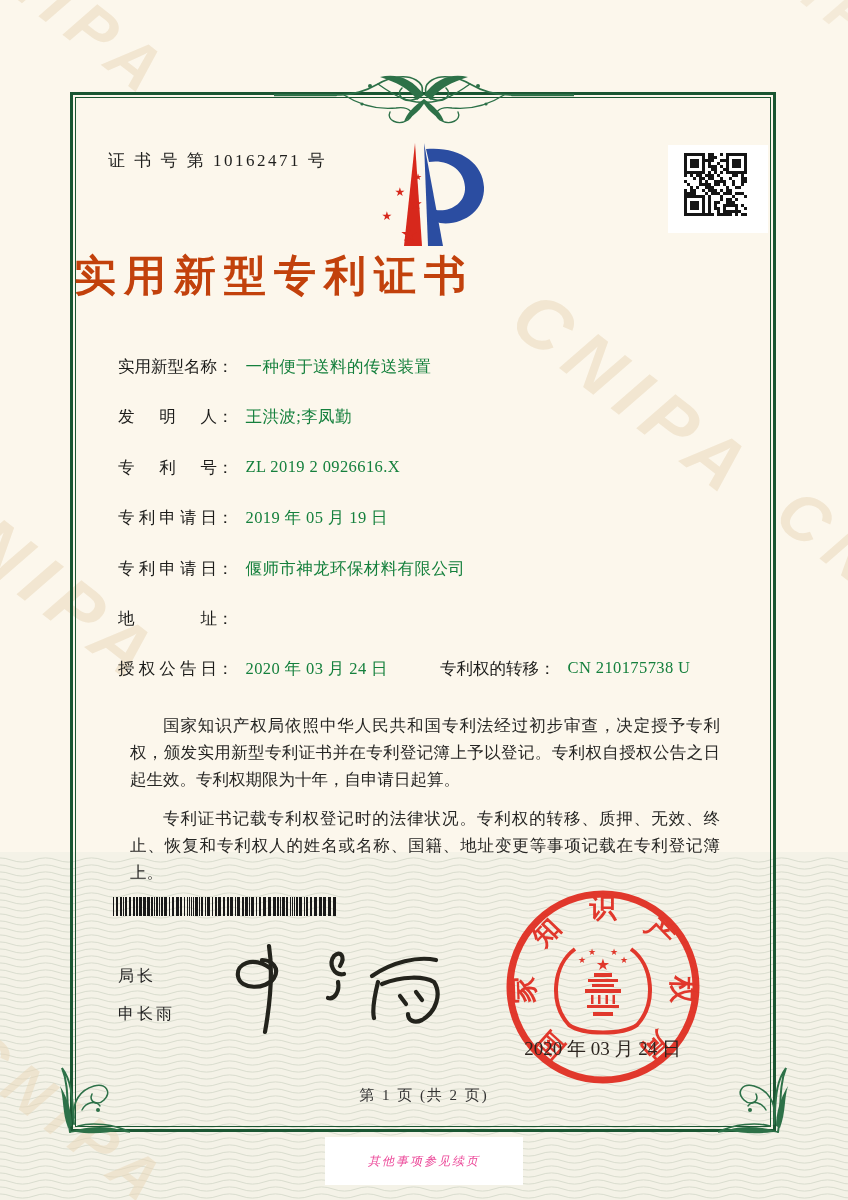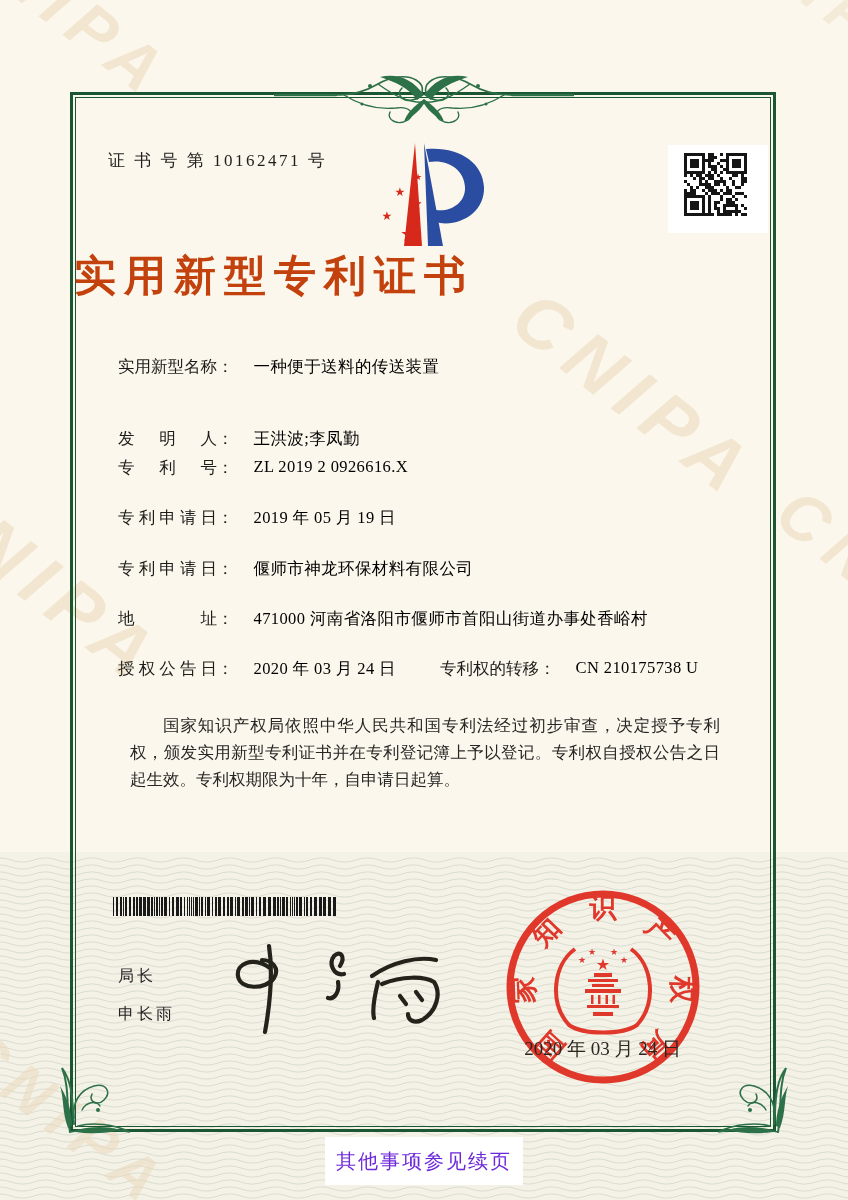--- a/index.html
+++ b/index.html
@@ -47,22 +47,22 @@
 
   .qr-patch{position:absolute;left:668px;top:145px;width:100px;height:88px;
     background:#fff;z-index:3;}
   #qr{position:absolute;left:16px;top:8px;fill:#151515;}
 
   .title{position:absolute;left:74px;top:248px;width:708px;z-index:3;
     text-align:left;font-size:42px;font-weight:700;letter-spacing:8px;color:#c2410c;}
 
   .row{position:absolute;left:118px;z-index:3;display:flex;font-size:16.5px;color:#1c1c1a;}
   .flab{display:inline-block;width:99px;text-align:justify;text-align-last:justify;}
-  .val{margin-left:20px;letter-spacing:.4px;color:#000000;}
-  .r1{top:356px}.r2{top:428px}.r3{top:457px}.r4{top:507px}
+  .val{margin-left:12px;letter-spacing:.4px;color:#15803d;}
+  .r1{top:356px}.r2{top:406px}.r3{top:457px}.r4{top:507px}
   .r5{top:558px}.r6{top:608px}.r7{top:658px}.r7b{top:658px;left:440px}
 
   .paras{position:absolute;left:118px;top:700px;width:614px;z-index:3;
     font-size:16.5px;line-height:27px;color:#262624;text-align:justify;}
   .paras p{margin:12px;text-indent:2em;}
 
   #barcode{position:absolute;left:113px;top:897px;width:226px;height:19px;z-index:3;}
   #barcode i{position:absolute;top:0;height:100%;background:#191919;}
 
   .signer-title{position:absolute;left:118px;top:966px;z-index:3;
@@ -78,21 +78,21 @@
   .ss{stroke:var(--sr);fill:none;} .sf{fill:var(--sr);stroke:none;}
   .seal-char{fill:var(--sr);font-weight:700;font-size:27px;}
   .seal-date{position:absolute;left:500px;top:1036px;width:205px;z-index:6;
     text-align:center;font-size:19px;color:#2b241f;}
 
   .page-num{position:absolute;left:70px;top:1086px;width:708px;z-index:3;
     text-align:center;font-size:15px;letter-spacing:2px;color:#333;}
 
   .note-patch{position:absolute;left:325px;top:1137px;width:198px;height:48px;
     background:#fff;z-index:3;display:flex;align-items:center;justify-content:center;}
-  .note-patch span{font-size:20px;letter-spacing:2px;color:#6d28d9;}
+  .note-patch span{font-size:12px;letter-spacing:2px;color:#ec4899;font-style:italic;}
 </style>
 </head>
 <body>
 
 <div class="page">
 
   <div class="wave-band">
     <svg id="waves" width="848" height="348">
         <path d="M-12 8q11.5 -4.2 23 0t23 0q11.5 -4.2 23 0t23 0q11.5 -4.2 23 0t23 0q11.5 -4.2 23 0t23 0q11.5 -4.2 23 0t23 0q11.5 -4.2 23 0t23 0q11.5 -4.2 23 0t23 0q11.5 -4.2 23 0t23 0q11.5 -4.2 23 0t23 0q11.5 -4.2 23 0t23 0q11.5 -4.2 23 0t23 0q11.5 -4.2 23 0t23 0q11.5 -4.2 23 0t23 0q11.5 -4.2 23 0t23 0q11.5 -4.2 23 0t23 0q11.5 -4.2 23 0t23 0q11.5 -4.2 23 0t23 0q11.5 -4.2 23 0t23 0q11.5 -4.2 23 0t23 0q11.5 -4.2 23 0t23 0M-12 15q11.5 -4.2 23 0t23 0q11.5 -4.2 23 0t23 0q11.5 -4.2 23 0t23 0q11.5 -4.2 23 0t23 0q11.5 -4.2 23 0t23 0q11.5 -4.2 23 0t23 0q11.5 -4.2 23 0t23 0q11.5 -4.2 23 0t23 0q11.5 -4.2 23 0t23 0q11.5 -4.2 23 0t23 0q11.5 -4.2 23 0t23 0q11.5 -4.2 23 0t23 0q11.5 -4.2 23 0t23 0q11.5 -4.2 23 0t23 0q11.5 -4.2 23 0t23 0q11.5 -4.2 23 0t23 0q11.5 -4.2 23 0t23 0q11.5 -4.2 23 0t23 0q11.5 -4.2 23 0t23 0q11.5 -4.2 23 0t23 0M-12 22q11.5 -4.2 23 0t23 0q11.5 -4.2 23 0t23 0q11.5 -4.2 23 0t23 0q11.5 -4.2 23 0t23 0q11.5 -4.2 23 0t23 0q11.5 -4.2 23 0t23 0q11.5 -4.2 23 0t23 0q11.5 -4.2 23 0t23 0q11.5 -4.2 23 0t23 0q11.5 -4.2 23 0t23 0q11.5 -4.2 23 0t23 0q11.5 -4.2 23 0t23 0q11.5 -4.2 23 0t23 0q11.5 -4.2 23 0t23 0q11.5 -4.2 23 0t23 0q11.5 -4.2 23 0t23 0q11.5 -4.2 23 0t23 0q11.5 -4.2 23 0t23 0q11.5 -4.2 23 0t23 0q11.5 -4.2 23 0t23 0M-12 29q11.5 -4.2 23 0t23 0q11.5 -4.2 23 0t23 0q11.5 -4.2 23 0t23 0q11.5 -4.2 23 0t23 0q11.5 -4.2 23 0t23 0q11.5 -4.2 23 0t23 0q11.5 -4.2 23 0t23 0q11.5 -4.2 23 0t23 0q11.5 -4.2 23 0t23 0q11.5 -4.2 23 0t23 0q11.5 -4.2 23 0t23 0q11.5 -4.2 23 0t23 0q11.5 -4.2 23 0t23 0q11.5 -4.2 23 0t23 0q11.5 -4.2 23 0t23 0q11.5 -4.2 23 0t23 0q11.5 -4.2 23 0t23 0q11.5 -4.2 23 0t23 0q11.5 -4.2 23 0t23 0q11.5 -4.2 23 0t23 0M-12 36q11.5 -4.2 23 0t23 0q11.5 -4.2 23 0t23 0q11.5 -4.2 23 0t23 0q11.5 -4.2 23 0t23 0q11.5 -4.2 23 0t23 0q11.5 -4.2 23 0t23 0q11.5 -4.2 23 0t23 0q11.5 -4.2 23 0t23 0q11.5 -4.2 23 0t23 0q11.5 -4.2 23 0t23 0q11.5 -4.2 23 0t23 0q11.5 -4.2 23 0t23 0q11.5 -4.2 23 0t23 0q11.5 -4.2 23 0t23 0q11.5 -4.2 23 0t23 0q11.5 -4.2 23 0t23 0q11.5 -4.2 23 0t23 0q11.5 -4.2 23 0t23 0q11.5 -4.2 23 0t23 0q11.5 -4.2 23 0t23 0M-12 43q11.5 -4.2 23 0t23 0q11.5 -4.2 23 0t23 0q11.5 -4.2 23 0t23 0q11.5 -4.2 23 0t23 0q11.5 -4.2 23 0t23 0q11.5 -4.2 23 0t23 0q11.5 -4.2 23 0t23 0q11.5 -4.2 23 0t23 0q11.5 -4.2 23 0t23 0q11.5 -4.2 23 0t23 0q11.5 -4.2 23 0t23 0q11.5 -4.2 23 0t23 0q11.5 -4.2 23 0t23 0q11.5 -4.2 23 0t23 0q11.5 -4.2 23 0t23 0q11.5 -4.2 23 0t23 0q11.5 -4.2 23 0t23 0q11.5 -4.2 23 0t23 0q11.5 -4.2 23 0t23 0q11.5 -4.2 23 0t23 0M-12 50q11.5 -4.2 23 0t23 0q11.5 -4.2 23 0t23 0q11.5 -4.2 23 0t23 0q11.5 -4.2 23 0t23 0q11.5 -4.2 23 0t23 0q11.5 -4.2 23 0t23 0q11.5 -4.2 23 0t23 0q11.5 -4.2 23 0t23 0q11.5 -4.2 23 0t23 0q11.5 -4.2 23 0t23 0q11.5 -4.2 23 0t23 0q11.5 -4.2 23 0t23 0q11.5 -4.2 23 0t23 0q11.5 -4.2 23 0t23 0q11.5 -4.2 23 0t23 0q11.5 -4.2 23 0t23 0q11.5 -4.2 23 0t23 0q11.5 -4.2 23 0t23 0q11.5 -4.2 23 0t23 0q11.5 -4.2 23 0t23 0M-12 57q11.5 -4.2 23 0t23 0q11.5 -4.2 23 0t23 0q11.5 -4.2 23 0t23 0q11.5 -4.2 23 0t23 0q11.5 -4.2 23 0t23 0q11.5 -4.2 23 0t23 0q11.5 -4.2 23 0t23 0q11.5 -4.2 23 0t23 0q11.5 -4.2 23 0t23 0q11.5 -4.2 23 0t23 0q11.5 -4.2 23 0t23 0q11.5 -4.2 23 0t23 0q11.5 -4.2 23 0t23 0q11.5 -4.2 23 0t23 0q11.5 -4.2 23 0t23 0q11.5 -4.2 23 0t23 0q11.5 -4.2 23 0t23 0q11.5 -4.2 23 0t23 0q11.5 -4.2 23 0t23 0q11.5 -4.2 23 0t23 0M-12 64q11.5 -4.2 23 0t23 0q11.5 -4.2 23 0t23 0q11.5 -4.2 23 0t23 0q11.5 -4.2 23 0t23 0q11.5 -4.2 23 0t23 0q11.5 -4.2 23 0t23 0q11.5 -4.2 23 0t23 0q11.5 -4.2 23 0t23 0q11.5 -4.2 23 0t23 0q11.5 -4.2 23 0t23 0q11.5 -4.2 23 0t23 0q11.5 -4.2 23 0t23 0q11.5 -4.2 23 0t23 0q11.5 -4.2 23 0t23 0q11.5 -4.2 23 0t23 0q11.5 -4.2 23 0t23 0q11.5 -4.2 23 0t23 0q11.5 -4.2 23 0t23 0q11.5 -4.2 23 0t23 0q11.5 -4.2 23 0t23 0M-12 71q11.5 -4.2 23 0t23 0q11.5 -4.2 23 0t23 0q11.5 -4.2 23 0t23 0q11.5 -4.2 23 0t23 0q11.5 -4.2 23 0t23 0q11.5 -4.2 23 0t23 0q11.5 -4.2 23 0t23 0q11.5 -4.2 23 0t23 0q11.5 -4.2 23 0t23 0q11.5 -4.2 23 0t23 0q11.5 -4.2 23 0t23 0q11.5 -4.2 23 0t23 0q11.5 -4.2 23 0t23 0q11.5 -4.2 23 0t23 0q11.5 -4.2 23 0t23 0q11.5 -4.2 23 0t23 0q11.5 -4.2 23 0t23 0q11.5 -4.2 23 0t23 0q11.5 -4.2 23 0t23 0q11.5 -4.2 23 0t23 0M-12 78q11.5 -4.2 23 0t23 0q11.5 -4.2 23 0t23 0q11.5 -4.2 23 0t23 0q11.5 -4.2 23 0t23 0q11.5 -4.2 23 0t23 0q11.5 -4.2 23 0t23 0q11.5 -4.2 23 0t23 0q11.5 -4.2 23 0t23 0q11.5 -4.2 23 0t23 0q11.5 -4.2 23 0t23 0q11.5 -4.2 23 0t23 0q11.5 -4.2 23 0t23 0q11.5 -4.2 23 0t23 0q11.5 -4.2 23 0t23 0q11.5 -4.2 23 0t23 0q11.5 -4.2 23 0t23 0q11.5 -4.2 23 0t23 0q11.5 -4.2 23 0t23 0q11.5 -4.2 23 0t23 0q11.5 -4.2 23 0t23 0M-12 85q11.5 -4.2 23 0t23 0q11.5 -4.2 23 0t23 0q11.5 -4.2 23 0t23 0q11.5 -4.2 23 0t23 0q11.5 -4.2 23 0t23 0q11.5 -4.2 23 0t23 0q11.5 -4.2 23 0t23 0q11.5 -4.2 23 0t23 0q11.5 -4.2 23 0t23 0q11.5 -4.2 23 0t23 0q11.5 -4.2 23 0t23 0q11.5 -4.2 23 0t23 0q11.5 -4.2 23 0t23 0q11.5 -4.2 23 0t23 0q11.5 -4.2 23 0t23 0q11.5 -4.2 23 0t23 0q11.5 -4.2 23 0t23 0q11.5 -4.2 23 0t23 0q11.5 -4.2 23 0t23 0q11.5 -4.2 23 0t23 0M-12 92q11.5 -4.2 23 0t23 0q11.5 -4.2 23 0t23 0q11.5 -4.2 23 0t23 0q11.5 -4.2 23 0t23 0q11.5 -4.2 23 0t23 0q11.5 -4.2 23 0t23 0q11.5 -4.2 23 0t23 0q11.5 -4.2 23 0t23 0q11.5 -4.2 23 0t23 0q11.5 -4.2 23 0t23 0q11.5 -4.2 23 0t23 0q11.5 -4.2 23 0t23 0q11.5 -4.2 23 0t23 0q11.5 -4.2 23 0t23 0q11.5 -4.2 23 0t23 0q11.5 -4.2 23 0t23 0q11.5 -4.2 23 0t23 0q11.5 -4.2 23 0t23 0q11.5 -4.2 23 0t23 0q11.5 -4.2 23 0t23 0M-12 99q11.5 -4.2 23 0t23 0q11.5 -4.2 23 0t23 0q11.5 -4.2 23 0t23 0q11.5 -4.2 23 0t23 0q11.5 -4.2 23 0t23 0q11.5 -4.2 23 0t23 0q11.5 -4.2 23 0t23 0q11.5 -4.2 23 0t23 0q11.5 -4.2 23 0t23 0q11.5 -4.2 23 0t23 0q11.5 -4.2 23 0t23 0q11.5 -4.2 23 0t23 0q11.5 -4.2 23 0t23 0q11.5 -4.2 23 0t23 0q11.5 -4.2 23 0t23 0q11.5 -4.2 23 0t23 0q11.5 -4.2 23 0t23 0q11.5 -4.2 23 0t23 0q11.5 -4.2 23 0t23 0q11.5 -4.2 23 0t23 0M-12 106q11.5 -4.2 23 0t23 0q11.5 -4.2 23 0t23 0q11.5 -4.2 23 0t23 0q11.5 -4.2 23 0t23 0q11.5 -4.2 23 0t23 0q11.5 -4.2 23 0t23 0q11.5 -4.2 23 0t23 0q11.5 -4.2 23 0t23 0q11.5 -4.2 23 0t23 0q11.5 -4.2 23 0t23 0q11.5 -4.2 23 0t23 0q11.5 -4.2 23 0t23 0q11.5 -4.2 23 0t23 0q11.5 -4.2 23 0t23 0q11.5 -4.2 23 0t23 0q11.5 -4.2 23 0t23 0q11.5 -4.2 23 0t23 0q11.5 -4.2 23 0t23 0q11.5 -4.2 23 0t23 0q11.5 -4.2 23 0t23 0M-12 113q11.5 -4.2 23 0t23 0q11.5 -4.2 23 0t23 0q11.5 -4.2 23 0t23 0q11.5 -4.2 23 0t23 0q11.5 -4.2 23 0t23 0q11.5 -4.2 23 0t23 0q11.5 -4.2 23 0t23 0q11.5 -4.2 23 0t23 0q11.5 -4.2 23 0t23 0q11.5 -4.2 23 0t23 0q11.5 -4.2 23 0t23 0q11.5 -4.2 23 0t23 0q11.5 -4.2 23 0t23 0q11.5 -4.2 23 0t23 0q11.5 -4.2 23 0t23 0q11.5 -4.2 23 0t23 0q11.5 -4.2 23 0t23 0q11.5 -4.2 23 0t23 0q11.5 -4.2 23 0t23 0q11.5 -4.2 23 0t23 0M-12 120q11.5 -4.2 23 0t23 0q11.5 -4.2 23 0t23 0q11.5 -4.2 23 0t23 0q11.5 -4.2 23 0t23 0q11.5 -4.2 23 0t23 0q11.5 -4.2 23 0t23 0q11.5 -4.2 23 0t23 0q11.5 -4.2 23 0t23 0q11.5 -4.2 23 0t23 0q11.5 -4.2 23 0t23 0q11.5 -4.2 23 0t23 0q11.5 -4.2 23 0t23 0q11.5 -4.2 23 0t23 0q11.5 -4.2 23 0t23 0q11.5 -4.2 23 0t23 0q11.5 -4.2 23 0t23 0q11.5 -4.2 23 0t23 0q11.5 -4.2 23 0t23 0q11.5 -4.2 23 0t23 0q11.5 -4.2 23 0t23 0M-12 127q11.5 -4.2 23 0t23 0q11.5 -4.2 23 0t23 0q11.5 -4.2 23 0t23 0q11.5 -4.2 23 0t23 0q11.5 -4.2 23 0t23 0q11.5 -4.2 23 0t23 0q11.5 -4.2 23 0t23 0q11.5 -4.2 23 0t23 0q11.5 -4.2 23 0t23 0q11.5 -4.2 23 0t23 0q11.5 -4.2 23 0t23 0q11.5 -4.2 23 0t23 0q11.5 -4.2 23 0t23 0q11.5 -4.2 23 0t23 0q11.5 -4.2 23 0t23 0q11.5 -4.2 23 0t23 0q11.5 -4.2 23 0t23 0q11.5 -4.2 23 0t23 0q11.5 -4.2 23 0t23 0q11.5 -4.2 23 0t23 0M-12 134q11.5 -4.2 23 0t23 0q11.5 -4.2 23 0t23 0q11.5 -4.2 23 0t23 0q11.5 -4.2 23 0t23 0q11.5 -4.2 23 0t23 0q11.5 -4.2 23 0t23 0q11.5 -4.2 23 0t23 0q11.5 -4.2 23 0t23 0q11.5 -4.2 23 0t23 0q11.5 -4.2 23 0t23 0q11.5 -4.2 23 0t23 0q11.5 -4.2 23 0t23 0q11.5 -4.2 23 0t23 0q11.5 -4.2 23 0t23 0q11.5 -4.2 23 0t23 0q11.5 -4.2 23 0t23 0q11.5 -4.2 23 0t23 0q11.5 -4.2 23 0t23 0q11.5 -4.2 23 0t23 0q11.5 -4.2 23 0t23 0M-12 141q11.5 -4.2 23 0t23 0q11.5 -4.2 23 0t23 0q11.5 -4.2 23 0t23 0q11.5 -4.2 23 0t23 0q11.5 -4.2 23 0t23 0q11.5 -4.2 23 0t23 0q11.5 -4.2 23 0t23 0q11.5 -4.2 23 0t23 0q11.5 -4.2 23 0t23 0q11.5 -4.2 23 0t23 0q11.5 -4.2 23 0t23 0q11.5 -4.2 23 0t23 0q11.5 -4.2 23 0t23 0q11.5 -4.2 23 0t23 0q11.5 -4.2 23 0t23 0q11.5 -4.2 23 0t23 0q11.5 -4.2 23 0t23 0q11.5 -4.2 23 0t23 0q11.5 -4.2 23 0t23 0q11.5 -4.2 23 0t23 0M-12 148q11.5 -4.2 23 0t23 0q11.5 -4.2 23 0t23 0q11.5 -4.2 23 0t23 0q11.5 -4.2 23 0t23 0q11.5 -4.2 23 0t23 0q11.5 -4.2 23 0t23 0q11.5 -4.2 23 0t23 0q11.5 -4.2 23 0t23 0q11.5 -4.2 23 0t23 0q11.5 -4.2 23 0t23 0q11.5 -4.2 23 0t23 0q11.5 -4.2 23 0t23 0q11.5 -4.2 23 0t23 0q11.5 -4.2 23 0t23 0q11.5 -4.2 23 0t23 0q11.5 -4.2 23 0t23 0q11.5 -4.2 23 0t23 0q11.5 -4.2 23 0t23 0q11.5 -4.2 23 0t23 0q11.5 -4.2 23 0t23 0M-12 155q11.5 -4.2 23 0t23 0q11.5 -4.2 23 0t23 0q11.5 -4.2 23 0t23 0q11.5 -4.2 23 0t23 0q11.5 -4.2 23 0t23 0q11.5 -4.2 23 0t23 0q11.5 -4.2 23 0t23 0q11.5 -4.2 23 0t23 0q11.5 -4.2 23 0t23 0q11.5 -4.2 23 0t23 0q11.5 -4.2 23 0t23 0q11.5 -4.2 23 0t23 0q11.5 -4.2 23 0t23 0q11.5 -4.2 23 0t23 0q11.5 -4.2 23 0t23 0q11.5 -4.2 23 0t23 0q11.5 -4.2 23 0t23 0q11.5 -4.2 23 0t23 0q11.5 -4.2 23 0t23 0q11.5 -4.2 23 0t23 0M-12 162q11.5 -4.2 23 0t23 0q11.5 -4.2 23 0t23 0q11.5 -4.2 23 0t23 0q11.5 -4.2 23 0t23 0q11.5 -4.2 23 0t23 0q11.5 -4.2 23 0t23 0q11.5 -4.2 23 0t23 0q11.5 -4.2 23 0t23 0q11.5 -4.2 23 0t23 0q11.5 -4.2 23 0t23 0q11.5 -4.2 23 0t23 0q11.5 -4.2 23 0t23 0q11.5 -4.2 23 0t23 0q11.5 -4.2 23 0t23 0q11.5 -4.2 23 0t23 0q11.5 -4.2 23 0t23 0q11.5 -4.2 23 0t23 0q11.5 -4.2 23 0t23 0q11.5 -4.2 23 0t23 0q11.5 -4.2 23 0t23 0M-12 169q11.5 -4.2 23 0t23 0q11.5 -4.2 23 0t23 0q11.5 -4.2 23 0t23 0q11.5 -4.2 23 0t23 0q11.5 -4.2 23 0t23 0q11.5 -4.2 23 0t23 0q11.5 -4.2 23 0t23 0q11.5 -4.2 23 0t23 0q11.5 -4.2 23 0t23 0q11.5 -4.2 23 0t23 0q11.5 -4.2 23 0t23 0q11.5 -4.2 23 0t23 0q11.5 -4.2 23 0t23 0q11.5 -4.2 23 0t23 0q11.5 -4.2 23 0t23 0q11.5 -4.2 23 0t23 0q11.5 -4.2 23 0t23 0q11.5 -4.2 23 0t23 0q11.5 -4.2 23 0t23 0q11.5 -4.2 23 0t23 0M-12 176q11.5 -4.2 23 0t23 0q11.5 -4.2 23 0t23 0q11.5 -4.2 23 0t23 0q11.5 -4.2 23 0t23 0q11.5 -4.2 23 0t23 0q11.5 -4.2 23 0t23 0q11.5 -4.2 23 0t23 0q11.5 -4.2 23 0t23 0q11.5 -4.2 23 0t23 0q11.5 -4.2 23 0t23 0q11.5 -4.2 23 0t23 0q11.5 -4.2 23 0t23 0q11.5 -4.2 23 0t23 0q11.5 -4.2 23 0t23 0q11.5 -4.2 23 0t23 0q11.5 -4.2 23 0t23 0q11.5 -4.2 23 0t23 0q11.5 -4.2 23 0t23 0q11.5 -4.2 23 0t23 0q11.5 -4.2 23 0t23 0M-12 183q11.5 -4.2 23 0t23 0q11.5 -4.2 23 0t23 0q11.5 -4.2 23 0t23 0q11.5 -4.2 23 0t23 0q11.5 -4.2 23 0t23 0q11.5 -4.2 23 0t23 0q11.5 -4.2 23 0t23 0q11.5 -4.2 23 0t23 0q11.5 -4.2 23 0t23 0q11.5 -4.2 23 0t23 0q11.5 -4.2 23 0t23 0q11.5 -4.2 23 0t23 0q11.5 -4.2 23 0t23 0q11.5 -4.2 23 0t23 0q11.5 -4.2 23 0t23 0q11.5 -4.2 23 0t23 0q11.5 -4.2 23 0t23 0q11.5 -4.2 23 0t23 0q11.5 -4.2 23 0t23 0q11.5 -4.2 23 0t23 0M-12 190q11.5 -4.2 23 0t23 0q11.5 -4.2 23 0t23 0q11.5 -4.2 23 0t23 0q11.5 -4.2 23 0t23 0q11.5 -4.2 23 0t23 0q11.5 -4.2 23 0t23 0q11.5 -4.2 23 0t23 0q11.5 -4.2 23 0t23 0q11.5 -4.2 23 0t23 0q11.5 -4.2 23 0t23 0q11.5 -4.2 23 0t23 0q11.5 -4.2 23 0t23 0q11.5 -4.2 23 0t23 0q11.5 -4.2 23 0t23 0q11.5 -4.2 23 0t23 0q11.5 -4.2 23 0t23 0q11.5 -4.2 23 0t23 0q11.5 -4.2 23 0t23 0q11.5 -4.2 23 0t23 0q11.5 -4.2 23 0t23 0M-12 197q11.5 -4.2 23 0t23 0q11.5 -4.2 23 0t23 0q11.5 -4.2 23 0t23 0q11.5 -4.2 23 0t23 0q11.5 -4.2 23 0t23 0q11.5 -4.2 23 0t23 0q11.5 -4.2 23 0t23 0q11.5 -4.2 23 0t23 0q11.5 -4.2 23 0t23 0q11.5 -4.2 23 0t23 0q11.5 -4.2 23 0t23 0q11.5 -4.2 23 0t23 0q11.5 -4.2 23 0t23 0q11.5 -4.2 23 0t23 0q11.5 -4.2 23 0t23 0q11.5 -4.2 23 0t23 0q11.5 -4.2 23 0t23 0q11.5 -4.2 23 0t23 0q11.5 -4.2 23 0t23 0q11.5 -4.2 23 0t23 0M-12 204q11.5 -4.2 23 0t23 0q11.5 -4.2 23 0t23 0q11.5 -4.2 23 0t23 0q11.5 -4.2 23 0t23 0q11.5 -4.2 23 0t23 0q11.5 -4.2 23 0t23 0q11.5 -4.2 23 0t23 0q11.5 -4.2 23 0t23 0q11.5 -4.2 23 0t23 0q11.5 -4.2 23 0t23 0q11.5 -4.2 23 0t23 0q11.5 -4.2 23 0t23 0q11.5 -4.2 23 0t23 0q11.5 -4.2 23 0t23 0q11.5 -4.2 23 0t23 0q11.5 -4.2 23 0t23 0q11.5 -4.2 23 0t23 0q11.5 -4.2 23 0t23 0q11.5 -4.2 23 0t23 0q11.5 -4.2 23 0t23 0M-12 211q11.5 -4.2 23 0t23 0q11.5 -4.2 23 0t23 0q11.5 -4.2 23 0t23 0q11.5 -4.2 23 0t23 0q11.5 -4.2 23 0t23 0q11.5 -4.2 23 0t23 0q11.5 -4.2 23 0t23 0q11.5 -4.2 23 0t23 0q11.5 -4.2 23 0t23 0q11.5 -4.2 23 0t23 0q11.5 -4.2 23 0t23 0q11.5 -4.2 23 0t23 0q11.5 -4.2 23 0t23 0q11.5 -4.2 23 0t23 0q11.5 -4.2 23 0t23 0q11.5 -4.2 23 0t23 0q11.5 -4.2 23 0t23 0q11.5 -4.2 23 0t23 0q11.5 -4.2 23 0t23 0q11.5 -4.2 23 0t23 0M-12 218q11.5 -4.2 23 0t23 0q11.5 -4.2 23 0t23 0q11.5 -4.2 23 0t23 0q11.5 -4.2 23 0t23 0q11.5 -4.2 23 0t23 0q11.5 -4.2 23 0t23 0q11.5 -4.2 23 0t23 0q11.5 -4.2 23 0t23 0q11.5 -4.2 23 0t23 0q11.5 -4.2 23 0t23 0q11.5 -4.2 23 0t23 0q11.5 -4.2 23 0t23 0q11.5 -4.2 23 0t23 0q11.5 -4.2 23 0t23 0q11.5 -4.2 23 0t23 0q11.5 -4.2 23 0t23 0q11.5 -4.2 23 0t23 0q11.5 -4.2 23 0t23 0q11.5 -4.2 23 0t23 0q11.5 -4.2 23 0t23 0M-12 225q11.5 -4.2 23 0t23 0q11.5 -4.2 23 0t23 0q11.5 -4.2 23 0t23 0q11.5 -4.2 23 0t23 0q11.5 -4.2 23 0t23 0q11.5 -4.2 23 0t23 0q11.5 -4.2 23 0t23 0q11.5 -4.2 23 0t23 0q11.5 -4.2 23 0t23 0q11.5 -4.2 23 0t23 0q11.5 -4.2 23 0t23 0q11.5 -4.2 23 0t23 0q11.5 -4.2 23 0t23 0q11.5 -4.2 23 0t23 0q11.5 -4.2 23 0t23 0q11.5 -4.2 23 0t23 0q11.5 -4.2 23 0t23 0q11.5 -4.2 23 0t23 0q11.5 -4.2 23 0t23 0q11.5 -4.2 23 0t23 0M-12 232q11.5 -4.2 23 0t23 0q11.5 -4.2 23 0t23 0q11.5 -4.2 23 0t23 0q11.5 -4.2 23 0t23 0q11.5 -4.2 23 0t23 0q11.5 -4.2 23 0t23 0q11.5 -4.2 23 0t23 0q11.5 -4.2 23 0t23 0q11.5 -4.2 23 0t23 0q11.5 -4.2 23 0t23 0q11.5 -4.2 23 0t23 0q11.5 -4.2 23 0t23 0q11.5 -4.2 23 0t23 0q11.5 -4.2 23 0t23 0q11.5 -4.2 23 0t23 0q11.5 -4.2 23 0t23 0q11.5 -4.2 23 0t23 0q11.5 -4.2 23 0t23 0q11.5 -4.2 23 0t23 0q11.5 -4.2 23 0t23 0M-12 239q11.5 -4.2 23 0t23 0q11.5 -4.2 23 0t23 0q11.5 -4.2 23 0t23 0q11.5 -4.2 23 0t23 0q11.5 -4.2 23 0t23 0q11.5 -4.2 23 0t23 0q11.5 -4.2 23 0t23 0q11.5 -4.2 23 0t23 0q11.5 -4.2 23 0t23 0q11.5 -4.2 23 0t23 0q11.5 -4.2 23 0t23 0q11.5 -4.2 23 0t23 0q11.5 -4.2 23 0t23 0q11.5 -4.2 23 0t23 0q11.5 -4.2 23 0t23 0q11.5 -4.2 23 0t23 0q11.5 -4.2 23 0t23 0q11.5 -4.2 23 0t23 0q11.5 -4.2 23 0t23 0q11.5 -4.2 23 0t23 0M-12 246q11.5 -4.2 23 0t23 0q11.5 -4.2 23 0t23 0q11.5 -4.2 23 0t23 0q11.5 -4.2 23 0t23 0q11.5 -4.2 23 0t23 0q11.5 -4.2 23 0t23 0q11.5 -4.2 23 0t23 0q11.5 -4.2 23 0t23 0q11.5 -4.2 23 0t23 0q11.5 -4.2 23 0t23 0q11.5 -4.2 23 0t23 0q11.5 -4.2 23 0t23 0q11.5 -4.2 23 0t23 0q11.5 -4.2 23 0t23 0q11.5 -4.2 23 0t23 0q11.5 -4.2 23 0t23 0q11.5 -4.2 23 0t23 0q11.5 -4.2 23 0t23 0q11.5 -4.2 23 0t23 0q11.5 -4.2 23 0t23 0M-12 253q11.5 -4.2 23 0t23 0q11.5 -4.2 23 0t23 0q11.5 -4.2 23 0t23 0q11.5 -4.2 23 0t23 0q11.5 -4.2 23 0t23 0q11.5 -4.2 23 0t23 0q11.5 -4.2 23 0t23 0q11.5 -4.2 23 0t23 0q11.5 -4.2 23 0t23 0q11.5 -4.2 23 0t23 0q11.5 -4.2 23 0t23 0q11.5 -4.2 23 0t23 0q11.5 -4.2 23 0t23 0q11.5 -4.2 23 0t23 0q11.5 -4.2 23 0t23 0q11.5 -4.2 23 0t23 0q11.5 -4.2 23 0t23 0q11.5 -4.2 23 0t23 0q11.5 -4.2 23 0t23 0q11.5 -4.2 23 0t23 0M-12 260q11.5 -4.2 23 0t23 0q11.5 -4.2 23 0t23 0q11.5 -4.2 23 0t23 0q11.5 -4.2 23 0t23 0q11.5 -4.2 23 0t23 0q11.5 -4.2 23 0t23 0q11.5 -4.2 23 0t23 0q11.5 -4.2 23 0t23 0q11.5 -4.2 23 0t23 0q11.5 -4.2 23 0t23 0q11.5 -4.2 23 0t23 0q11.5 -4.2 23 0t23 0q11.5 -4.2 23 0t23 0q11.5 -4.2 23 0t23 0q11.5 -4.2 23 0t23 0q11.5 -4.2 23 0t23 0q11.5 -4.2 23 0t23 0q11.5 -4.2 23 0t23 0q11.5 -4.2 23 0t23 0q11.5 -4.2 23 0t23 0M-12 267q11.5 -4.2 23 0t23 0q11.5 -4.2 23 0t23 0q11.5 -4.2 23 0t23 0q11.5 -4.2 23 0t23 0q11.5 -4.2 23 0t23 0q11.5 -4.2 23 0t23 0q11.5 -4.2 23 0t23 0q11.5 -4.2 23 0t23 0q11.5 -4.2 23 0t23 0q11.5 -4.2 23 0t23 0q11.5 -4.2 23 0t23 0q11.5 -4.2 23 0t23 0q11.5 -4.2 23 0t23 0q11.5 -4.2 23 0t23 0q11.5 -4.2 23 0t23 0q11.5 -4.2 23 0t23 0q11.5 -4.2 23 0t23 0q11.5 -4.2 23 0t23 0q11.5 -4.2 23 0t23 0q11.5 -4.2 23 0t23 0M-12 274q11.5 -4.2 23 0t23 0q11.5 -4.2 23 0t23 0q11.5 -4.2 23 0t23 0q11.5 -4.2 23 0t23 0q11.5 -4.2 23 0t23 0q11.5 -4.2 23 0t23 0q11.5 -4.2 23 0t23 0q11.5 -4.2 23 0t23 0q11.5 -4.2 23 0t23 0q11.5 -4.2 23 0t23 0q11.5 -4.2 23 0t23 0q11.5 -4.2 23 0t23 0q11.5 -4.2 23 0t23 0q11.5 -4.2 23 0t23 0q11.5 -4.2 23 0t23 0q11.5 -4.2 23 0t23 0q11.5 -4.2 23 0t23 0q11.5 -4.2 23 0t23 0q11.5 -4.2 23 0t23 0q11.5 -4.2 23 0t23 0M-12 281q11.5 -4.2 23 0t23 0q11.5 -4.2 23 0t23 0q11.5 -4.2 23 0t23 0q11.5 -4.2 23 0t23 0q11.5 -4.2 23 0t23 0q11.5 -4.2 23 0t23 0q11.5 -4.2 23 0t23 0q11.5 -4.2 23 0t23 0q11.5 -4.2 23 0t23 0q11.5 -4.2 23 0t23 0q11.5 -4.2 23 0t23 0q11.5 -4.2 23 0t23 0q11.5 -4.2 23 0t23 0q11.5 -4.2 23 0t23 0q11.5 -4.2 23 0t23 0q11.5 -4.2 23 0t23 0q11.5 -4.2 23 0t23 0q11.5 -4.2 23 0t23 0q11.5 -4.2 23 0t23 0q11.5 -4.2 23 0t23 0M-12 288q11.5 -4.2 23 0t23 0q11.5 -4.2 23 0t23 0q11.5 -4.2 23 0t23 0q11.5 -4.2 23 0t23 0q11.5 -4.2 23 0t23 0q11.5 -4.2 23 0t23 0q11.5 -4.2 23 0t23 0q11.5 -4.2 23 0t23 0q11.5 -4.2 23 0t23 0q11.5 -4.2 23 0t23 0q11.5 -4.2 23 0t23 0q11.5 -4.2 23 0t23 0q11.5 -4.2 23 0t23 0q11.5 -4.2 23 0t23 0q11.5 -4.2 23 0t23 0q11.5 -4.2 23 0t23 0q11.5 -4.2 23 0t23 0q11.5 -4.2 23 0t23 0q11.5 -4.2 23 0t23 0q11.5 -4.2 23 0t23 0M-12 295q11.5 -4.2 23 0t23 0q11.5 -4.2 23 0t23 0q11.5 -4.2 23 0t23 0q11.5 -4.2 23 0t23 0q11.5 -4.2 23 0t23 0q11.5 -4.2 23 0t23 0q11.5 -4.2 23 0t23 0q11.5 -4.2 23 0t23 0q11.5 -4.2 23 0t23 0q11.5 -4.2 23 0t23 0q11.5 -4.2 23 0t23 0q11.5 -4.2 23 0t23 0q11.5 -4.2 23 0t23 0q11.5 -4.2 23 0t23 0q11.5 -4.2 23 0t23 0q11.5 -4.2 23 0t23 0q11.5 -4.2 23 0t23 0q11.5 -4.2 23 0t23 0q11.5 -4.2 23 0t23 0q11.5 -4.2 23 0t23 0M-12 302q11.5 -4.2 23 0t23 0q11.5 -4.2 23 0t23 0q11.5 -4.2 23 0t23 0q11.5 -4.2 23 0t23 0q11.5 -4.2 23 0t23 0q11.5 -4.2 23 0t23 0q11.5 -4.2 23 0t23 0q11.5 -4.2 23 0t23 0q11.5 -4.2 23 0t23 0q11.5 -4.2 23 0t23 0q11.5 -4.2 23 0t23 0q11.5 -4.2 23 0t23 0q11.5 -4.2 23 0t23 0q11.5 -4.2 23 0t23 0q11.5 -4.2 23 0t23 0q11.5 -4.2 23 0t23 0q11.5 -4.2 23 0t23 0q11.5 -4.2 23 0t23 0q11.5 -4.2 23 0t23 0q11.5 -4.2 23 0t23 0M-12 309q11.5 -4.2 23 0t23 0q11.5 -4.2 23 0t23 0q11.5 -4.2 23 0t23 0q11.5 -4.2 23 0t23 0q11.5 -4.2 23 0t23 0q11.5 -4.2 23 0t23 0q11.5 -4.2 23 0t23 0q11.5 -4.2 23 0t23 0q11.5 -4.2 23 0t23 0q11.5 -4.2 23 0t23 0q11.5 -4.2 23 0t23 0q11.5 -4.2 23 0t23 0q11.5 -4.2 23 0t23 0q11.5 -4.2 23 0t23 0q11.5 -4.2 23 0t23 0q11.5 -4.2 23 0t23 0q11.5 -4.2 23 0t23 0q11.5 -4.2 23 0t23 0q11.5 -4.2 23 0t23 0q11.5 -4.2 23 0t23 0M-12 316q11.5 -4.2 23 0t23 0q11.5 -4.2 23 0t23 0q11.5 -4.2 23 0t23 0q11.5 -4.2 23 0t23 0q11.5 -4.2 23 0t23 0q11.5 -4.2 23 0t23 0q11.5 -4.2 23 0t23 0q11.5 -4.2 23 0t23 0q11.5 -4.2 23 0t23 0q11.5 -4.2 23 0t23 0q11.5 -4.2 23 0t23 0q11.5 -4.2 23 0t23 0q11.5 -4.2 23 0t23 0q11.5 -4.2 23 0t23 0q11.5 -4.2 23 0t23 0q11.5 -4.2 23 0t23 0q11.5 -4.2 23 0t23 0q11.5 -4.2 23 0t23 0q11.5 -4.2 23 0t23 0q11.5 -4.2 23 0t23 0M-12 323q11.5 -4.2 23 0t23 0q11.5 -4.2 23 0t23 0q11.5 -4.2 23 0t23 0q11.5 -4.2 23 0t23 0q11.5 -4.2 23 0t23 0q11.5 -4.2 23 0t23 0q11.5 -4.2 23 0t23 0q11.5 -4.2 23 0t23 0q11.5 -4.2 23 0t23 0q11.5 -4.2 23 0t23 0q11.5 -4.2 23 0t23 0q11.5 -4.2 23 0t23 0q11.5 -4.2 23 0t23 0q11.5 -4.2 23 0t23 0q11.5 -4.2 23 0t23 0q11.5 -4.2 23 0t23 0q11.5 -4.2 23 0t23 0q11.5 -4.2 23 0t23 0q11.5 -4.2 23 0t23 0q11.5 -4.2 23 0t23 0M-12 330q11.5 -4.2 23 0t23 0q11.5 -4.2 23 0t23 0q11.5 -4.2 23 0t23 0q11.5 -4.2 23 0t23 0q11.5 -4.2 23 0t23 0q11.5 -4.2 23 0t23 0q11.5 -4.2 23 0t23 0q11.5 -4.2 23 0t23 0q11.5 -4.2 23 0t23 0q11.5 -4.2 23 0t23 0q11.5 -4.2 23 0t23 0q11.5 -4.2 23 0t23 0q11.5 -4.2 23 0t23 0q11.5 -4.2 23 0t23 0q11.5 -4.2 23 0t23 0q11.5 -4.2 23 0t23 0q11.5 -4.2 23 0t23 0q11.5 -4.2 23 0t23 0q11.5 -4.2 23 0t23 0q11.5 -4.2 23 0t23 0M-12 337q11.5 -4.2 23 0t23 0q11.5 -4.2 23 0t23 0q11.5 -4.2 23 0t23 0q11.5 -4.2 23 0t23 0q11.5 -4.2 23 0t23 0q11.5 -4.2 23 0t23 0q11.5 -4.2 23 0t23 0q11.5 -4.2 23 0t23 0q11.5 -4.2 23 0t23 0q11.5 -4.2 23 0t23 0q11.5 -4.2 23 0t23 0q11.5 -4.2 23 0t23 0q11.5 -4.2 23 0t23 0q11.5 -4.2 23 0t23 0q11.5 -4.2 23 0t23 0q11.5 -4.2 23 0t23 0q11.5 -4.2 23 0t23 0q11.5 -4.2 23 0t23 0q11.5 -4.2 23 0t23 0q11.5 -4.2 23 0t23 0M-12 344q11.5 -4.2 23 0t23 0q11.5 -4.2 23 0t23 0q11.5 -4.2 23 0t23 0q11.5 -4.2 23 0t23 0q11.5 -4.2 23 0t23 0q11.5 -4.2 23 0t23 0q11.5 -4.2 23 0t23 0q11.5 -4.2 23 0t23 0q11.5 -4.2 23 0t23 0q11.5 -4.2 23 0t23 0q11.5 -4.2 23 0t23 0q11.5 -4.2 23 0t23 0q11.5 -4.2 23 0t23 0q11.5 -4.2 23 0t23 0q11.5 -4.2 23 0t23 0q11.5 -4.2 23 0t23 0q11.5 -4.2 23 0t23 0q11.5 -4.2 23 0t23 0q11.5 -4.2 23 0t23 0q11.5 -4.2 23 0t23 0" fill="none" stroke="#d2d7c8" stroke-width="1" opacity="0.8"></path>
       </svg>
@@ -425,35 +425,35 @@
     <span class="val">2019 年 05 月 19 日</span>
   </div>
   <div class="row r5">
     <span class="flab">专利申请日</span>
       <span>：</span>
     <span class="val">偃师市神龙环保材料有限公司</span>
   </div>
   <div class="row r6">
     <span class="flab">地址</span>
       <span>：</span>
-    <span class="val">471000 河南省洛阳市偃师市首阳山街道办事处香峪村</span>
   </div>
   <div class="row r7">
     <span class="flab">授权公告日</span>
       <span>：</span>
     <span class="val">2020 年 03 月 24 日</span>
   </div>
   <div class="row r7b">
     <span class="flab">专利权的转移</span>
       <span>：</span>
     <span class="val">CN 210175738 U</span>
   </div>
 
   <div class="paras">
     <p>国家知识产权局依照中华人民共和国专利法经过初步审查，决定授予专利权，颁发实用新型专利证书并在专利登记簿上予以登记。专利权自授权公告之日起生效。专利权期限为十年，自申请日起算。</p>
+    <p>专利证书记载专利权登记时的法律状况。专利权的转移、质押、无效、终止、恢复和专利权人的姓名或名称、国籍、地址变更等事项记载在专利登记簿上。</p>
   </div>
 
   <div id="barcode">
       <i style="left:0px;width:1px"></i>
       <i style="left:3px;width:2px"></i>
       <i style="left:7px;width:2px"></i>
       <i style="left:10px;width:1px"></i>
       <i style="left:12px;width:2px"></i>
       <i style="left:16px;width:2px"></i>
       <i style="left:20px;width:2px"></i>
@@ -559,18 +559,19 @@
         <rect class="sf" x="-5" y="6" width="2.5" height="9"></rect>
         <rect class="sf" x="2.5" y="6" width="2.5" height="9"></rect>
         <rect class="sf" x="9.5" y="6" width="2.5" height="9"></rect>
         <rect class="sf" x="-16" y="16" width="32" height="3"></rect>
         <rect class="sf" x="-10" y="23" width="20" height="4"></rect>
       </g>
     </svg>
   </div>
   <div class="seal-date">2020 年 03 月 24 日</div>
 
+  <div class="page-num">第 1 页 (共 2 页)</div>
 
   <div class="note-patch">
     <span>其他事项参见续页</span>
   </div>
 
 </div>
 
 </body></html>

